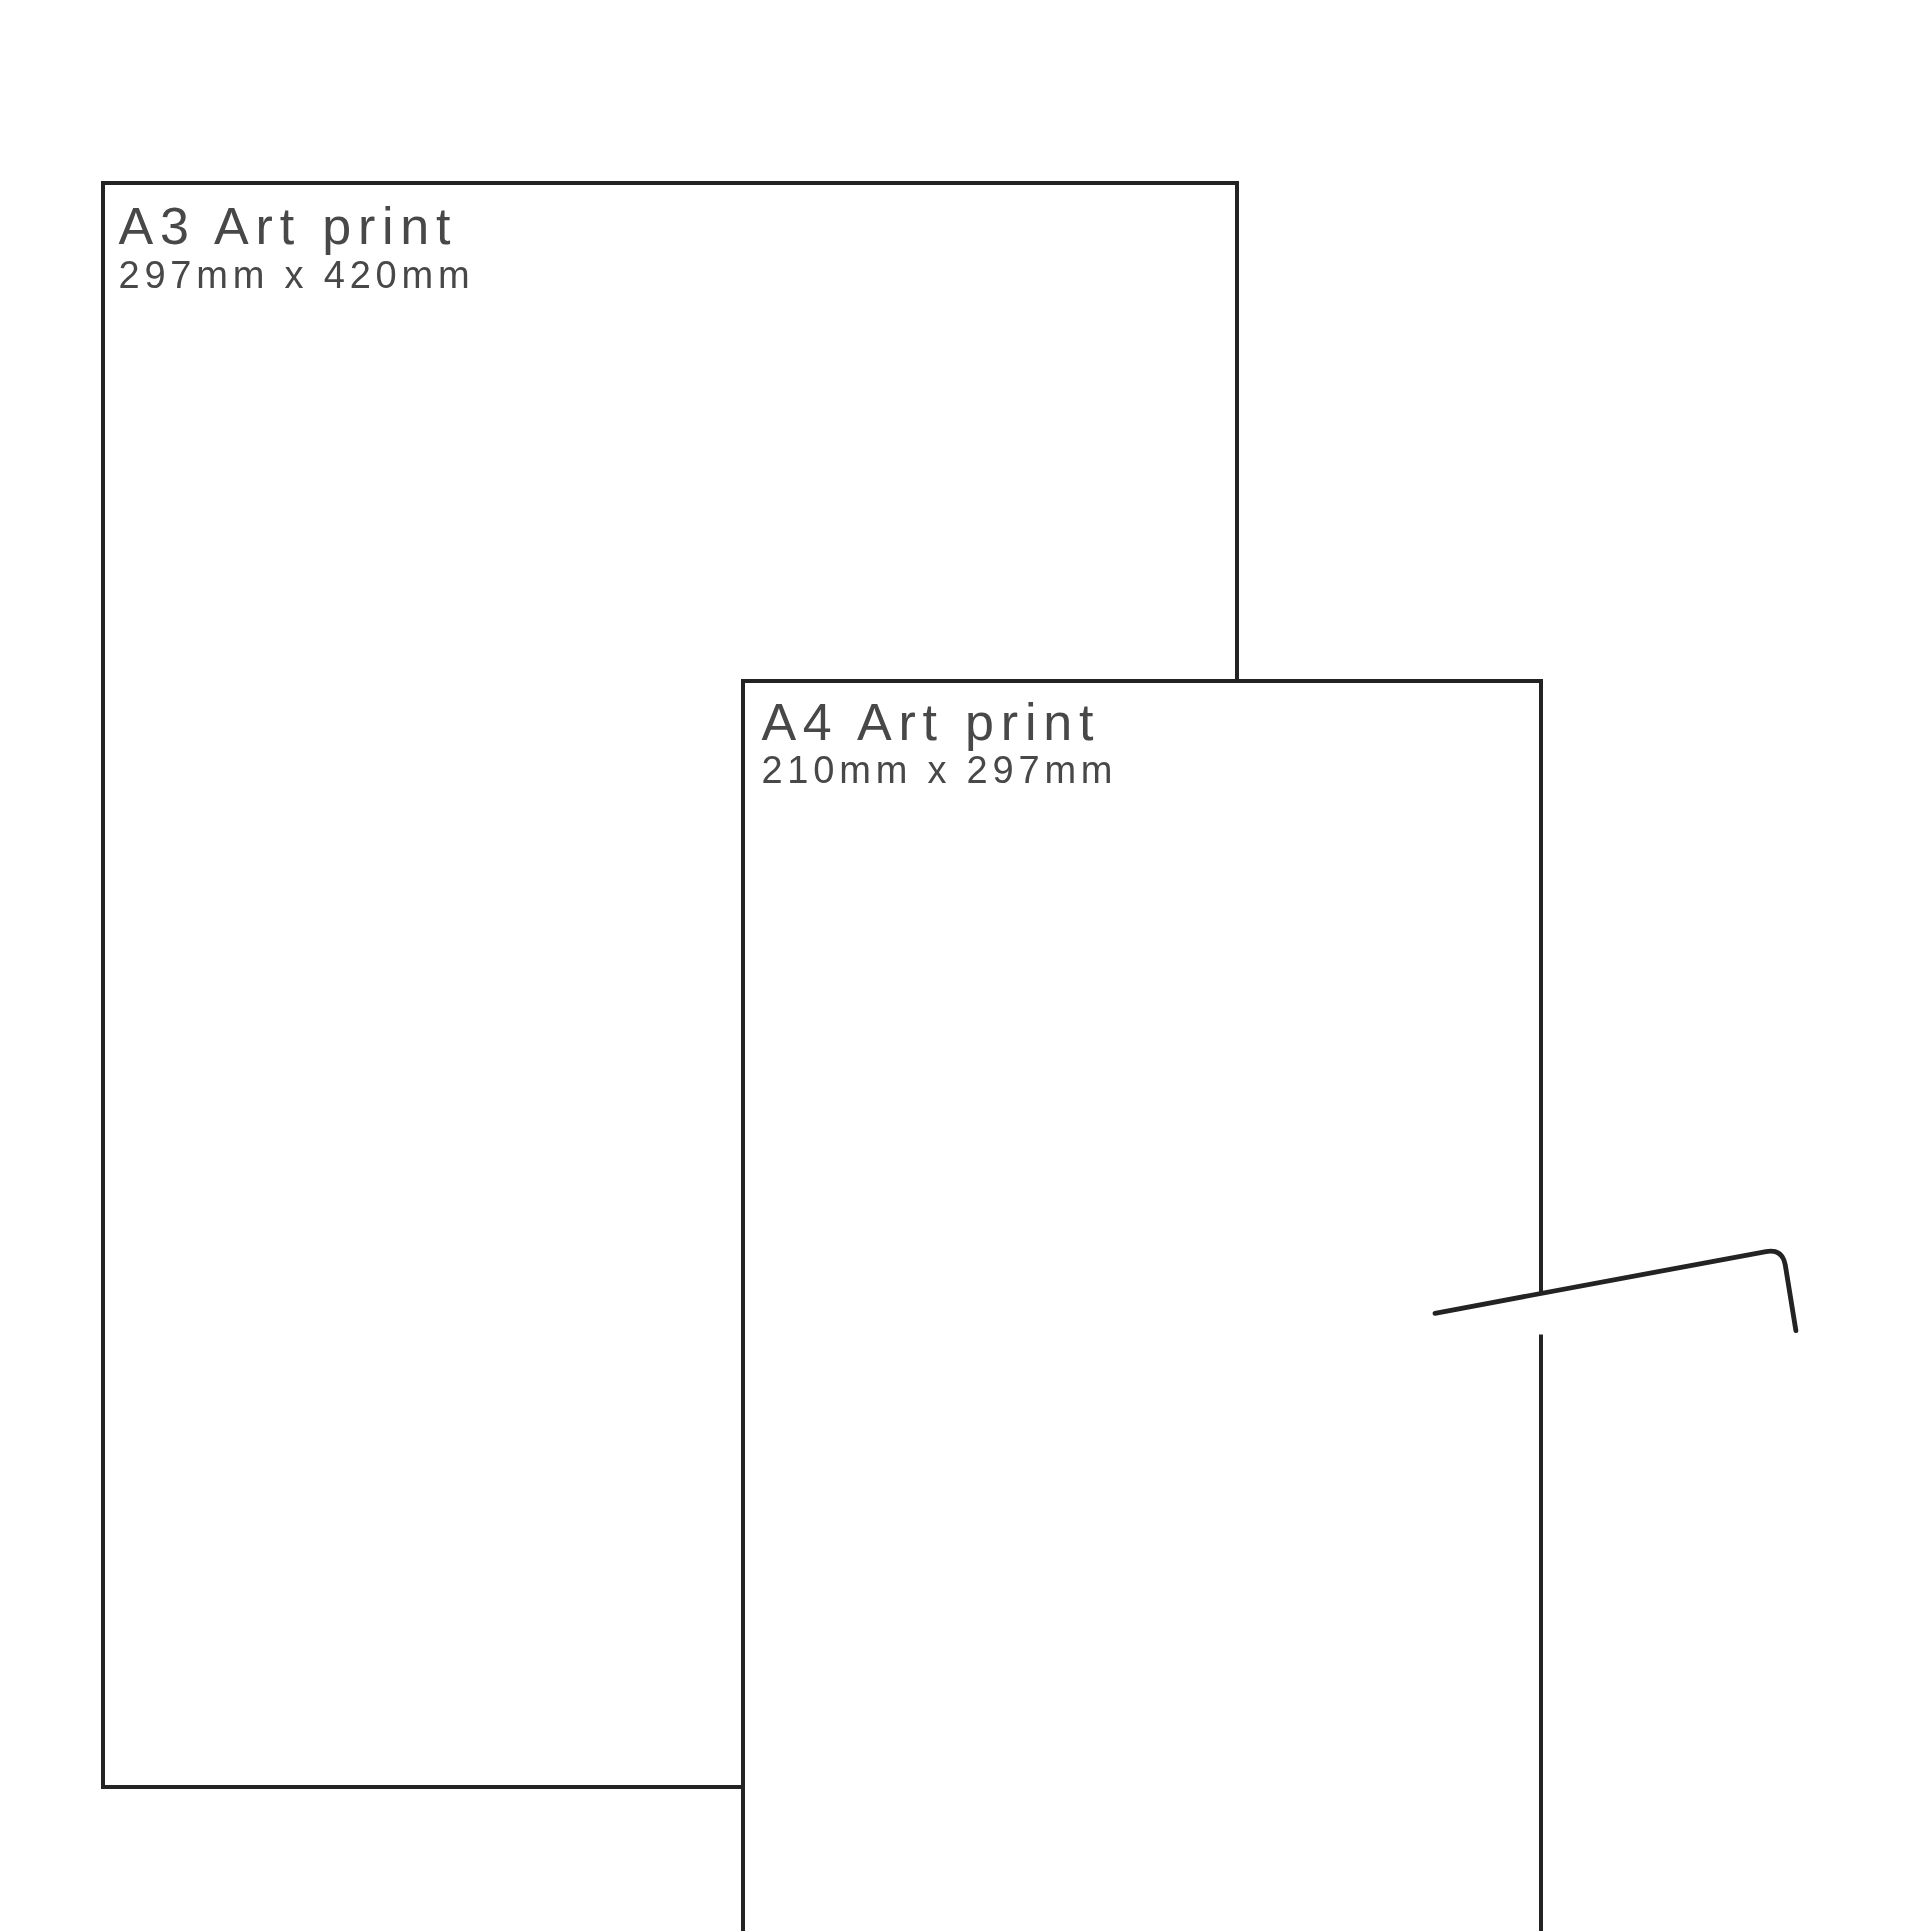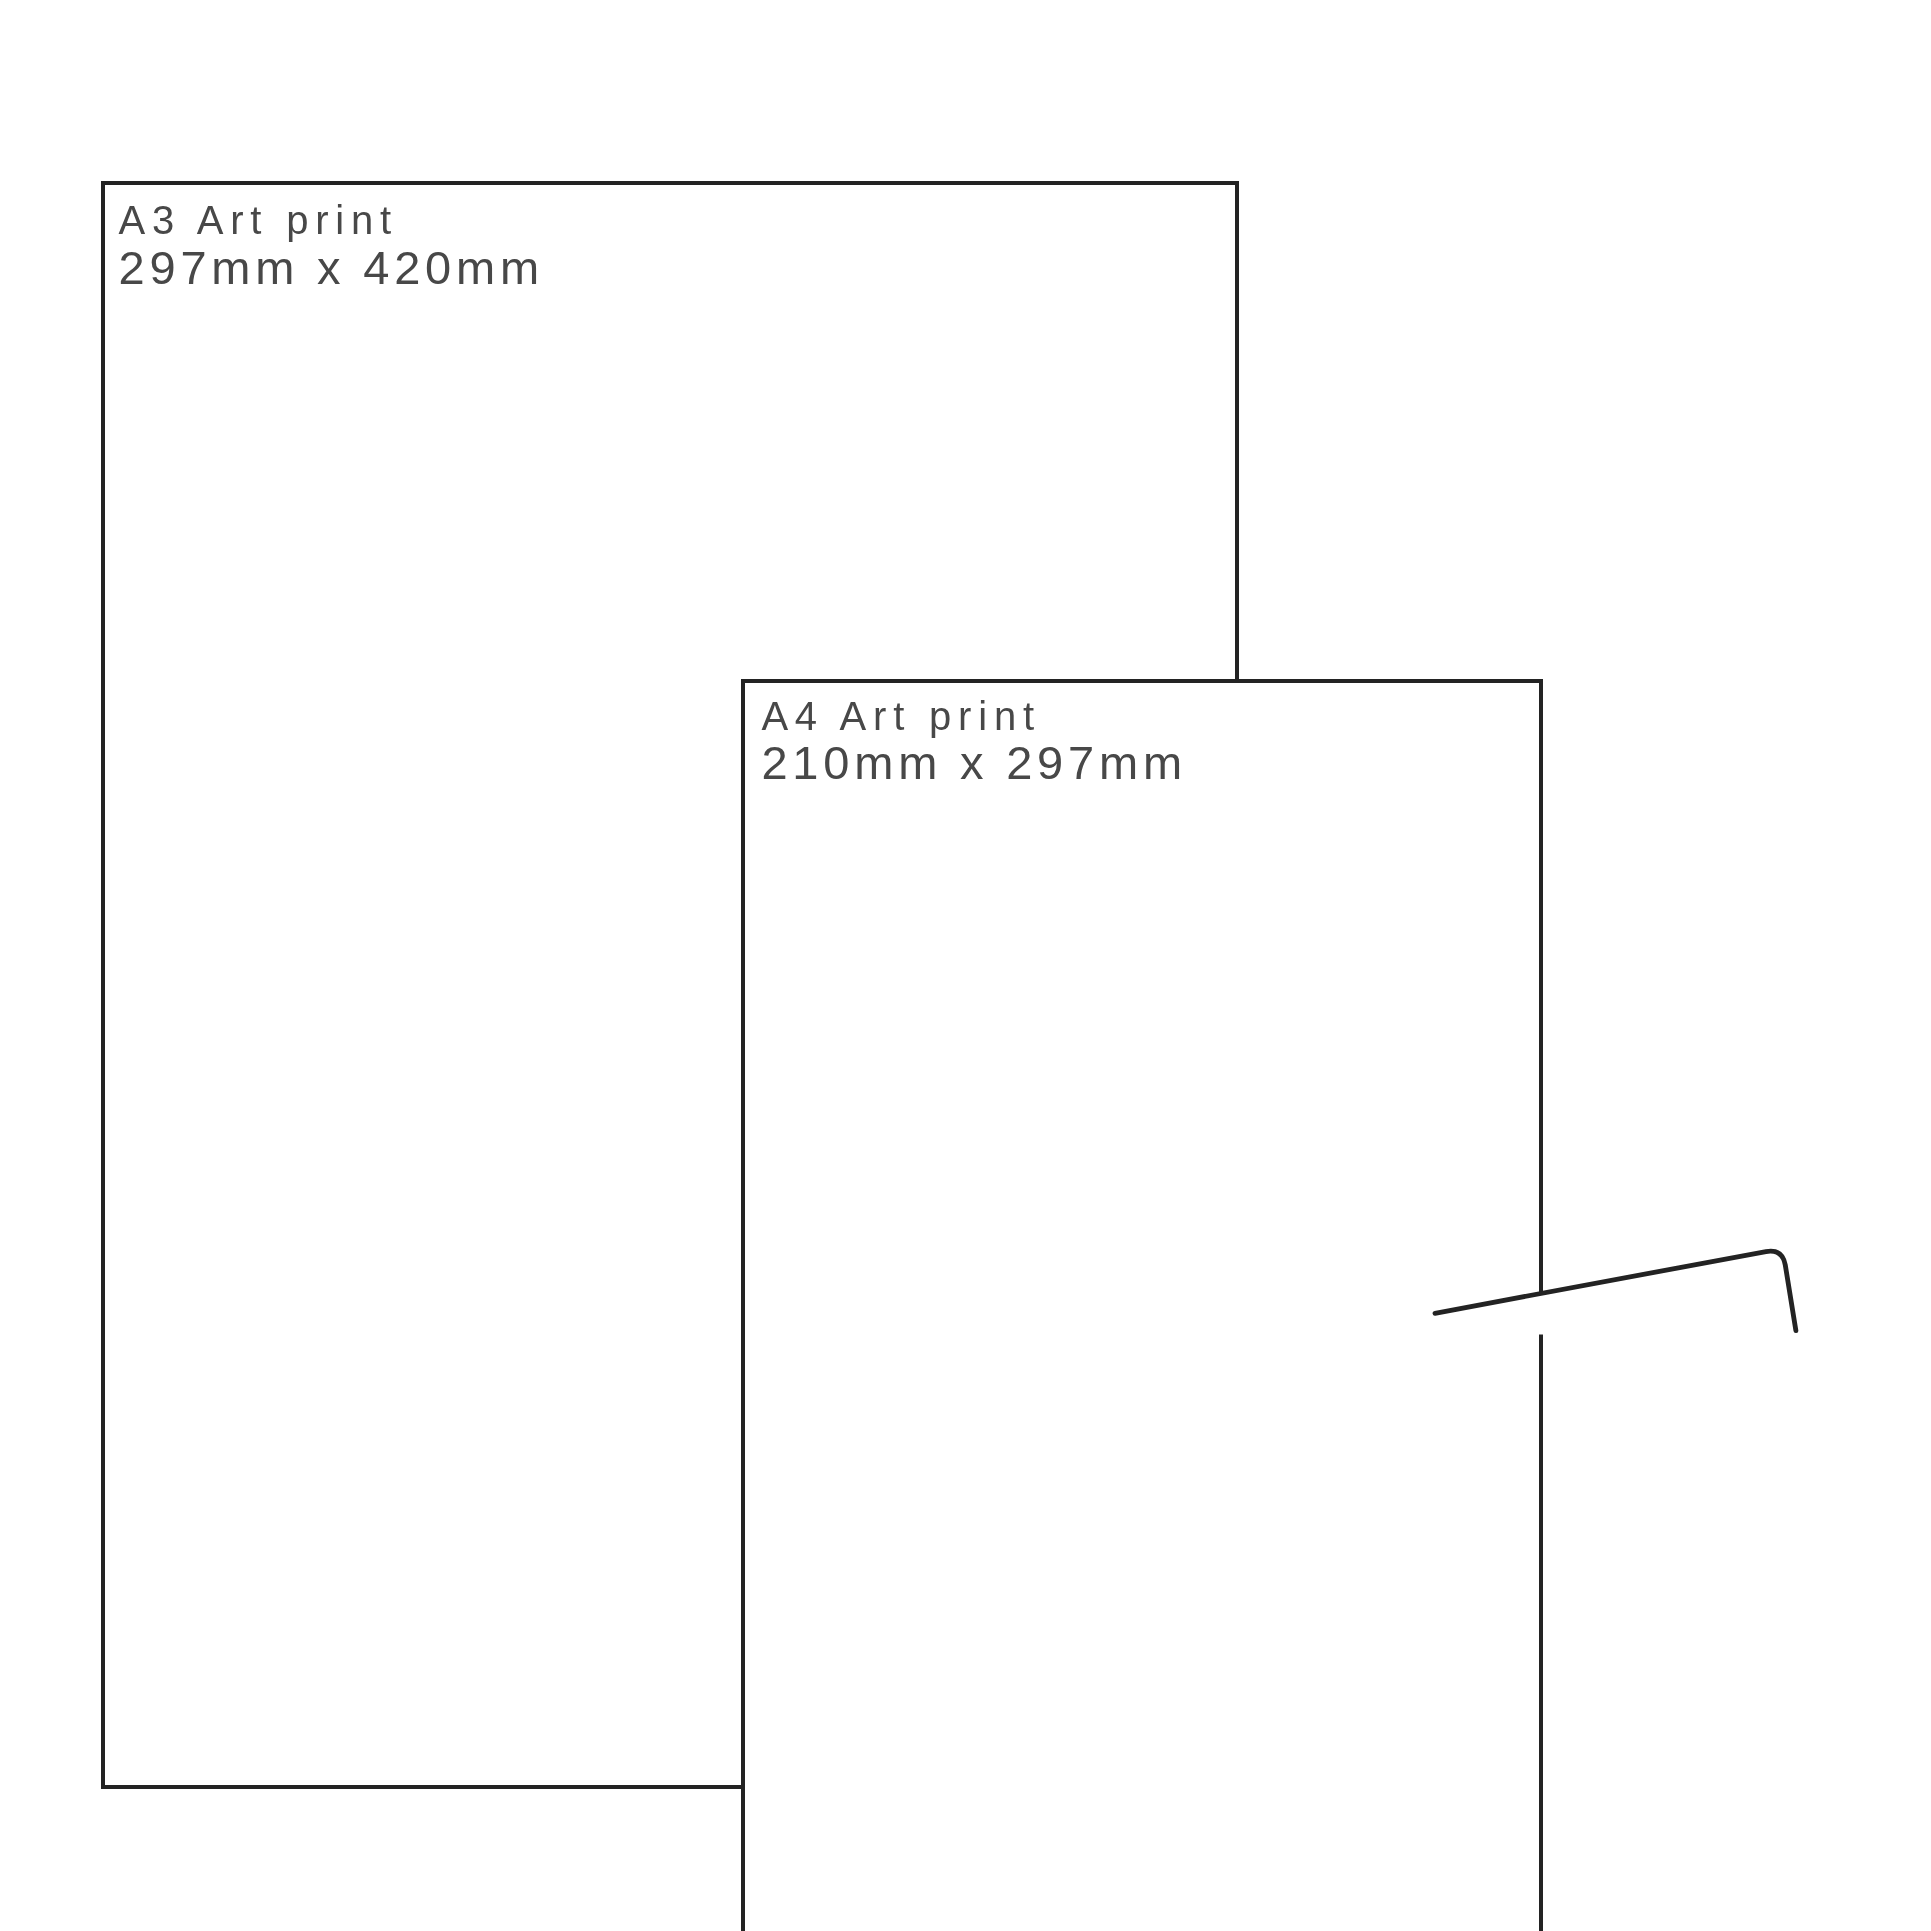--- a/index.html
+++ b/index.html
@@ -35,22 +35,22 @@
     background:var(--bg);
     border:4.8px solid var(--outline);
     border-radius:0 15.4px 15.4px 0;
   }
 
   .label{position:absolute;color:var(--label);font-weight:300;white-space:nowrap;}
   .label-a3{left:13.5px;top:15.4px;}
   .label-a4{left:16.4px;top:12.6px;}
   .label-card{left:17.4px;top:8.7px;}
 
-  .label-title{font-size:40px;line-height:1;letter-spacing:6.8px;}
-  .label-dims{font-size:47px;line-height:1;letter-spacing:4.8px;margin-top:3.9px;}
+  .label-title{font-size:52px;line-height:1;letter-spacing:6.8px;}
+  .label-dims{font-size:38px;line-height:1;letter-spacing:4.8px;margin-top:3.9px;}
   .label-card .label-title{font-size:39px;letter-spacing:7.7px;}
   .label-card .label-dims{font-size:36px;letter-spacing:4.8px;margin-top:4.8px;}
 </style>
 </head>
 <body>
 
 <div class="canvas">
 
   <div class="sheet sheet-a3">
     <div class="label label-a3">

